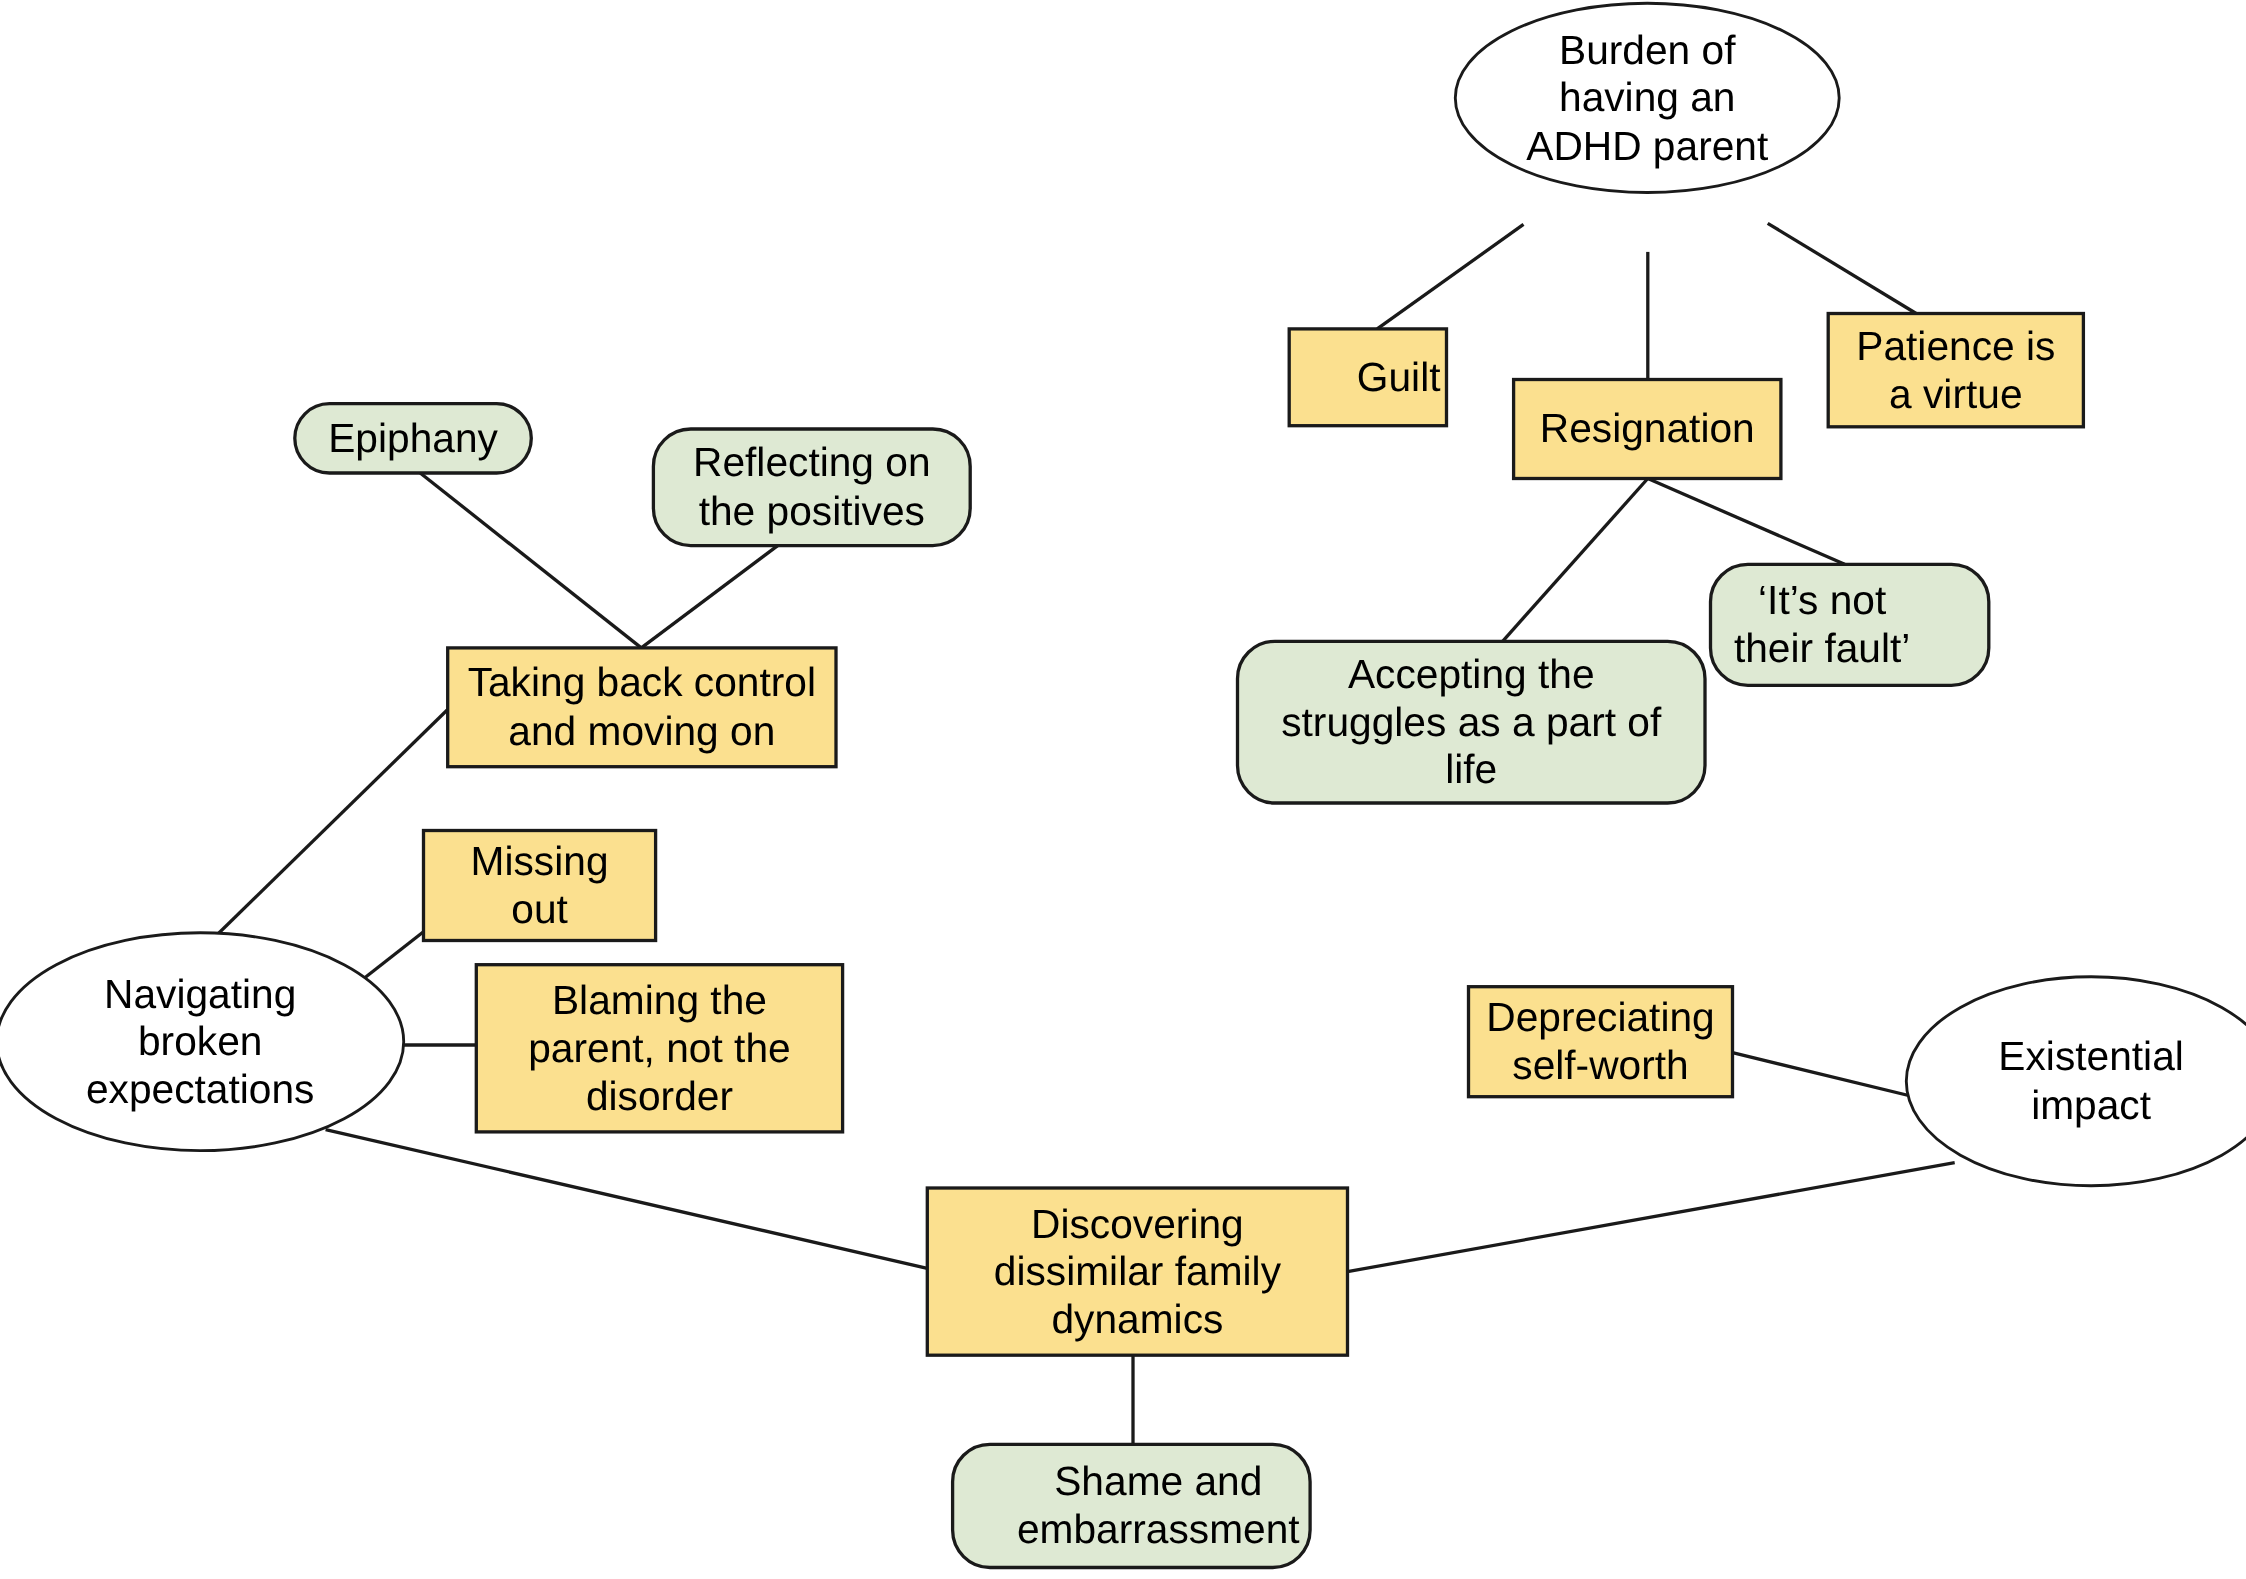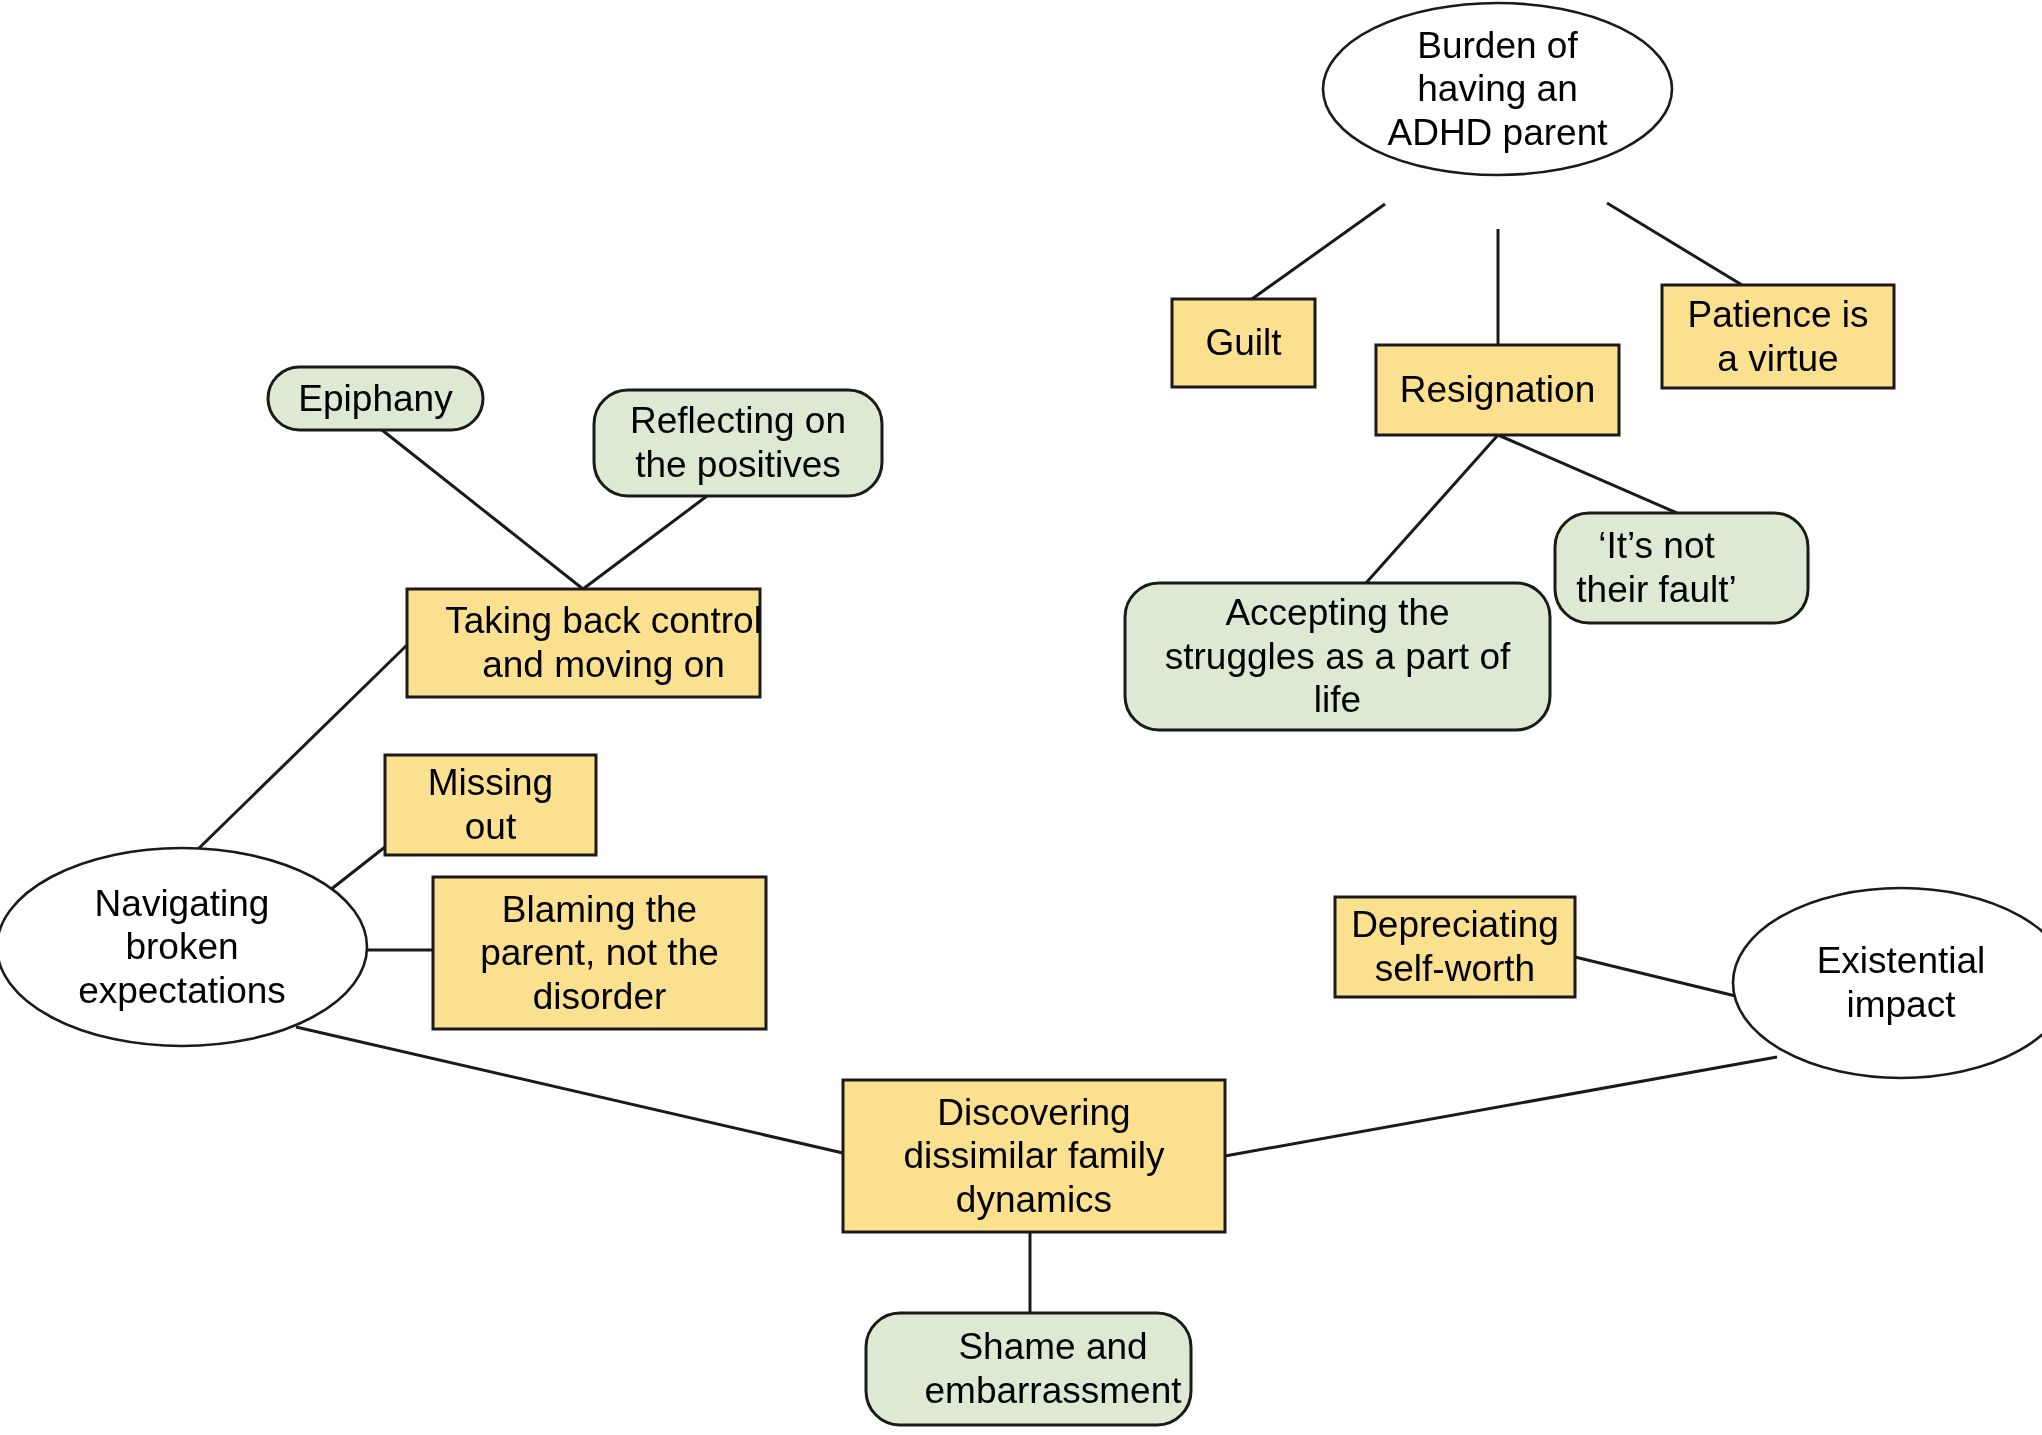--- a/index.html
+++ b/index.html
@@ -87,33 +87,33 @@
         <rect x="843" y="1080" width="382" height="152" rx="0" ry="0" class="node-shape" fill="#FBE08F" stroke="#1A1A1A"></rect>
         <rect x="866" y="1313" width="325" height="112" rx="34" ry="34" class="node-shape" fill="#DEE9D3" stroke="#1A1A1A"></rect>
         <rect x="1335" y="897" width="240" height="100" rx="0" ry="0" class="node-shape" fill="#FBE08F" stroke="#1A1A1A"></rect>
         <ellipse cx="1901" cy="983" rx="168" ry="95" class="node-shape ellipse-shape" fill="#FFFFFF" stroke="#1A1A1A"></ellipse>
       </g>
   </svg>
   <div id="labels-layer">
       <div class="node-label" style="left: 1323px; top: 3px; width: 349px; height: 172px; font-size: 37px; color: rgb(0, 0, 0);">Burden of
 having an
 ADHD parent</div>
-      <div class="node-label" style="left: 1172px; top: 299px; width: 143px; height: 88px; font-size: 37px; color: rgb(0, 0, 0);">Guilt</div>
+      <div class="node-label" style="left: 1172px; top: 299px; width: 143px; height: 88px; font-size: 37px; color: rgb(0, 0, 0); padding-left: 28px;">Guilt</div>
       <div class="node-label" style="left: 1376px; top: 345px; width: 243px; height: 90px; font-size: 37px; color: rgb(0, 0, 0);">Resignation</div>
       <div class="node-label" style="left: 1662px; top: 285px; width: 232px; height: 103px; font-size: 37px; color: rgb(0, 0, 0);">Patience is
 a virtue</div>
       <div class="node-label" style="left: 1125px; top: 583px; width: 425px; height: 147px; font-size: 37px; color: rgb(0, 0, 0);">Accepting the
 struggles as a part of
 life</div>
       <div class="node-label" style="left: 1555px; top: 513px; width: 203px; height: 110px; font-size: 37px; color: rgb(0, 0, 0);">‘It’s not
 their fault’</div>
       <div class="node-label" style="left: 268px; top: 367px; width: 215px; height: 63px; font-size: 37px; color: rgb(0, 0, 0);">Epiphany</div>
       <div class="node-label" style="left: 594px; top: 390px; width: 288px; height: 106px; font-size: 37px; color: rgb(0, 0, 0);">Reflecting on
 the positives</div>
-      <div class="node-label" style="left: 407px; top: 589px; width: 353px; height: 108px; font-size: 37px; color: rgb(0, 0, 0); margin-left: 20px;">Taking back control
+      <div class="node-label" style="left: 407px; top: 589px; width: 353px; height: 108px; font-size: 37px; color: rgb(0, 0, 0);">Taking back control
 and moving on</div>
       <div class="node-label" style="left: -3px; top: 848px; width: 370px; height: 198px; font-size: 37px; color: rgb(0, 0, 0);">Navigating
 broken
 expectations</div>
       <div class="node-label" style="left: 385px; top: 755px; width: 211px; height: 100px; font-size: 37px; color: rgb(0, 0, 0);">Missing
 out</div>
       <div class="node-label" style="left: 433px; top: 877px; width: 333px; height: 152px; font-size: 37px; color: rgb(0, 0, 0);">Blaming the
 parent, not the
 disorder</div>
       <div class="node-label" style="left: 843px; top: 1080px; width: 382px; height: 152px; font-size: 37px; color: rgb(0, 0, 0);">Discovering

